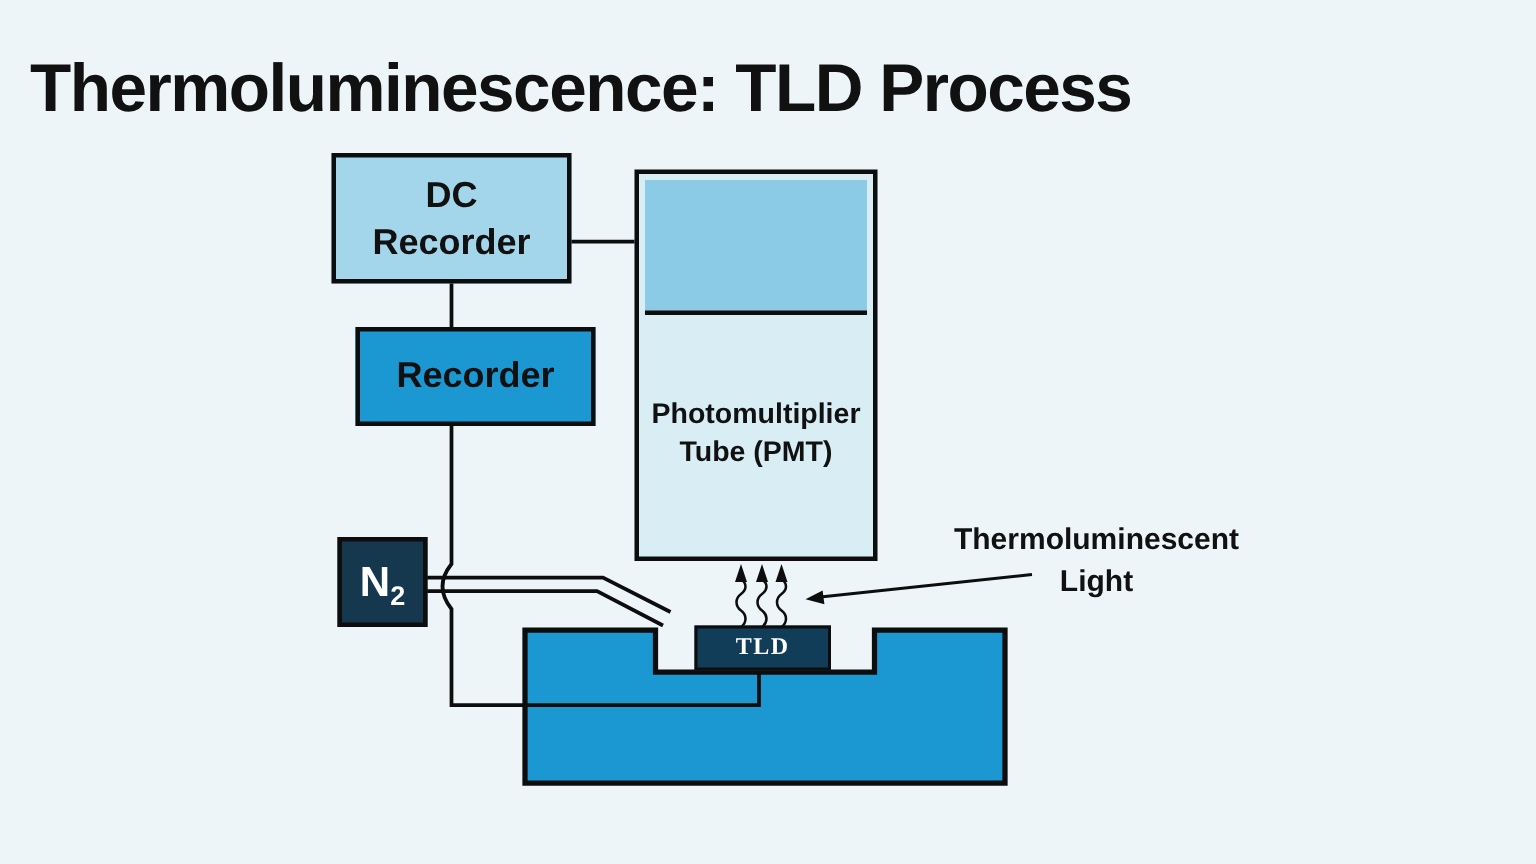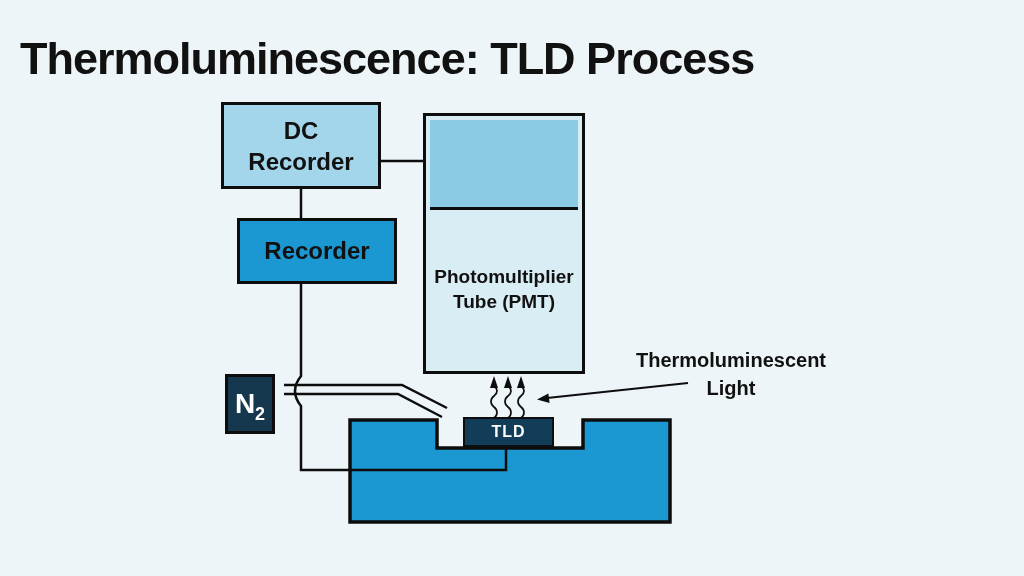--- a/index.html
+++ b/index.html
@@ -18,25 +18,25 @@
   .title{position:absolute;top:33px;left:0;width:100%;text-align:left;
          font-size:45px;font-weight:800;letter-spacing:-1px;color:var(--text-black);z-index:2;margin-left:20px;}
   .dc{left:221px;top:102px;width:160px;height:87px;background:var(--light-box);
       font-size:24px;line-height:31px;padding:0 18px;}
   .recorder{left:237px;top:218px;width:160px;height:66px;background:var(--medium-blue);font-size:24px;}
   .pmt{left:423px;top:113px;width:162px;height:261px;background:var(--pmt-body-blue);
        display:flex;flex-direction:column;align-items:stretch;justify-content:flex-start;padding:4px;}
   .pmt-window{height:87px;border-bottom:3px solid var(--line-black);background:var(--pmt-window-blue);}
   .pmt-body{flex:1;display:flex;align-items:center;justify-content:center;text-align:center;
             font-size:19px;line-height:25px;font-weight:bold;}
-  .n2{left:225px;top:374px;width:50px;height:60px;background:var(--dark-navy);
+  .n2{left:225px;top:358px;width:60px;height:60px;background:var(--dark-navy);
       color:var(--text-white);font-size:28px;}
   .n2 sub{font-size:18px;line-height:0;}
   .tld{left:463px;top:417px;width:91px;height:30px;background:var(--tld-navy);
-       color:var(--text-white);font-size:16px;letter-spacing:1px;border-width:2px;}
+       color:var(--text-white);font-size:16px;letter-spacing:1px;border-width:2px;font-family:Liberation Serif, serif;}
   .hps{left:438px;top:477px;width:142px;height:84px;background:var(--light-box);
        font-size:19px;line-height:25px;padding:0 4px;}
   .light-label{position:absolute;left:615px;top:346px;width:232px;text-align:center;
                font-size:20px;line-height:28px;font-weight:bold;color:var(--text-black);z-index:2;}
 </style>
 </head>
 <body>
 
 <div id="stage">
 

